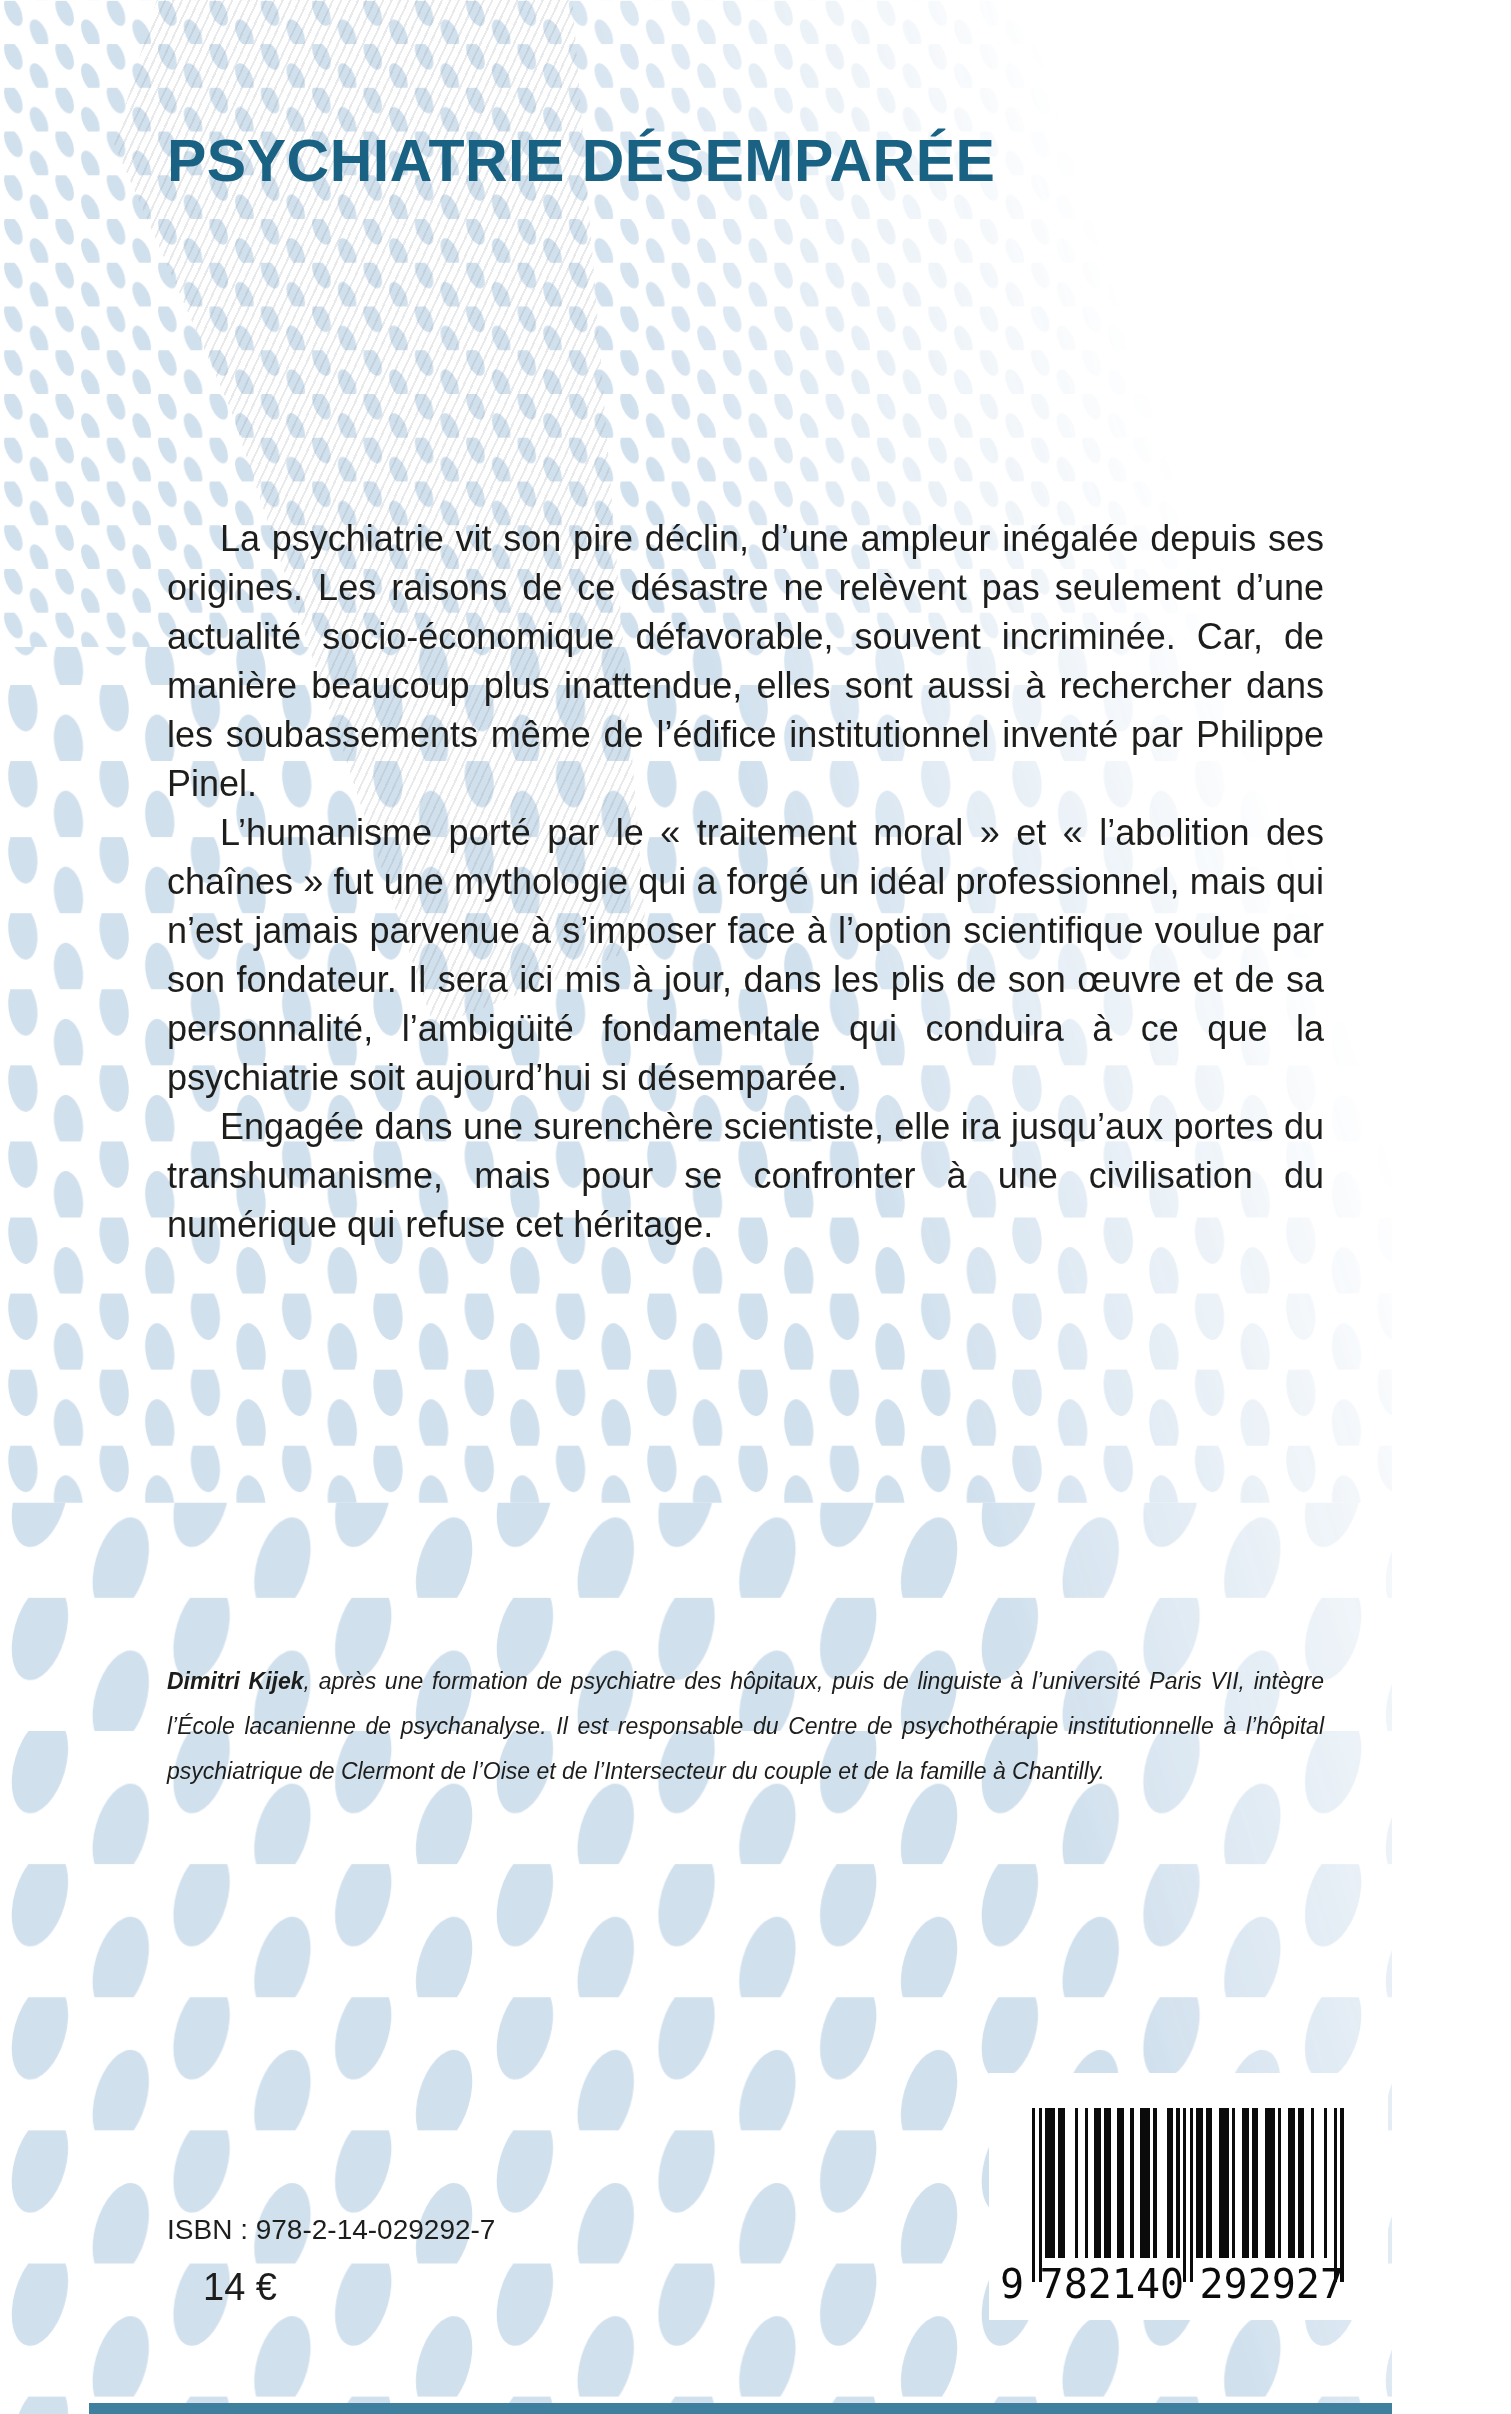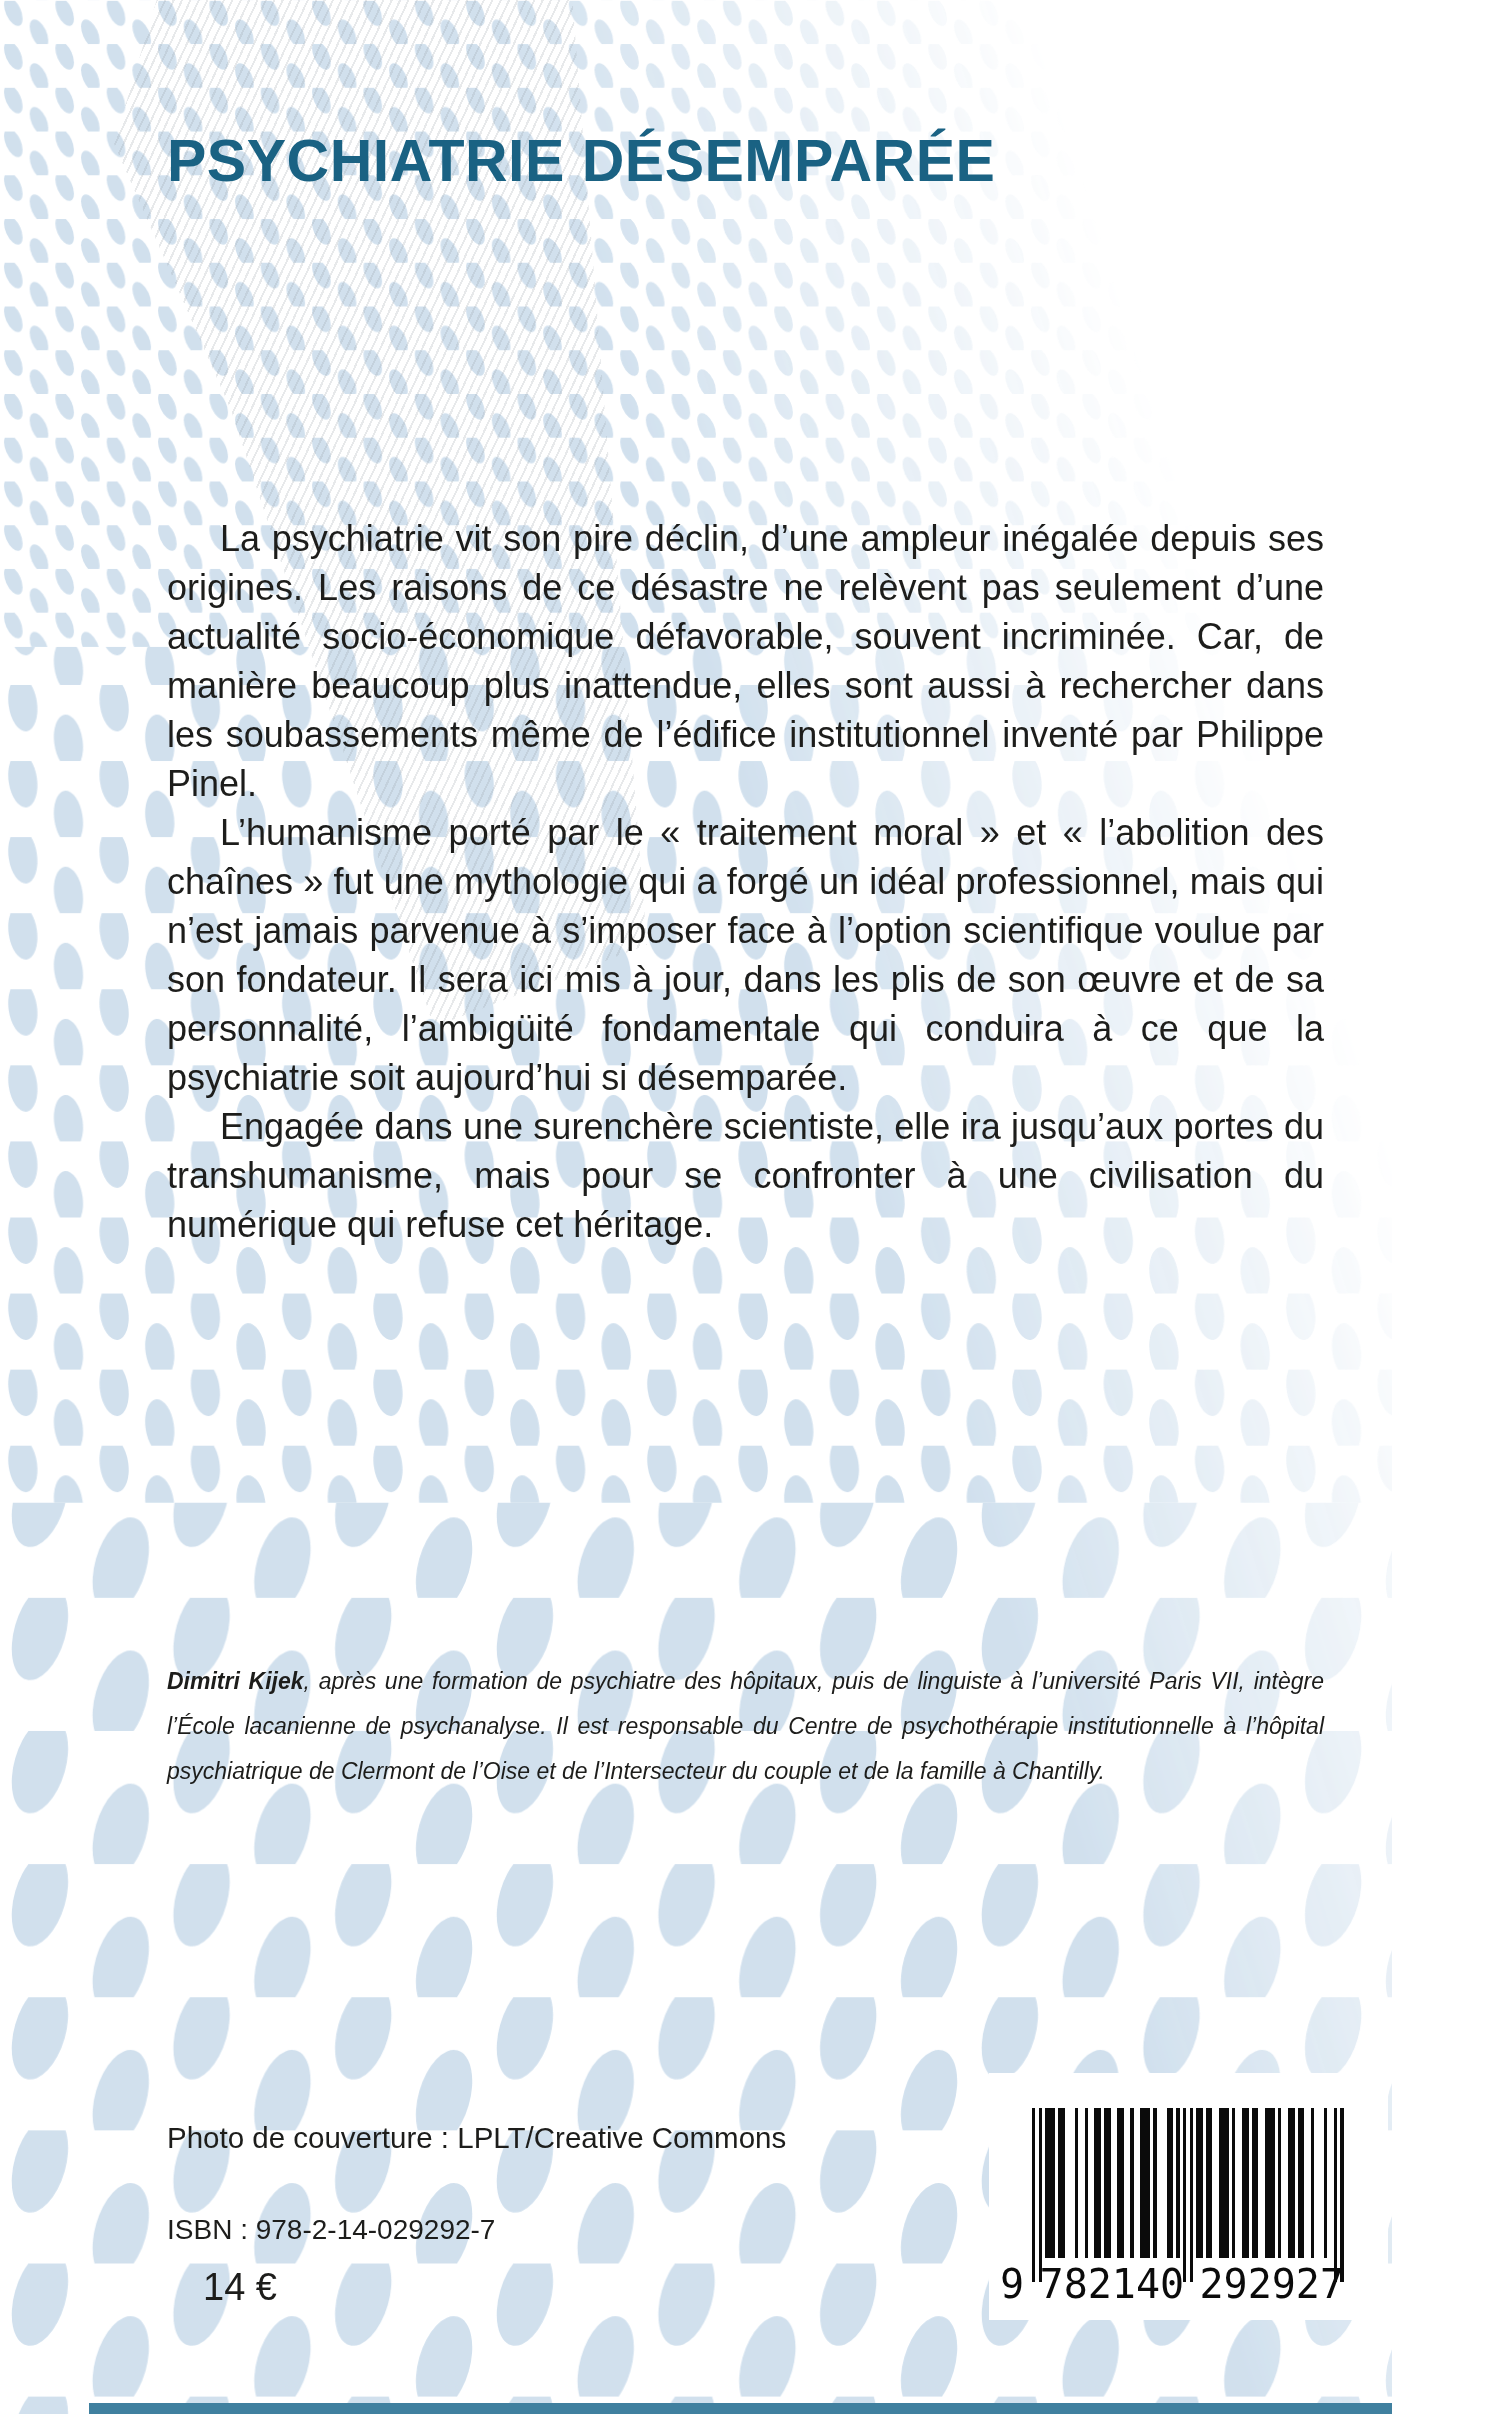--- a/index.html
+++ b/index.html
@@ -97,21 +97,20 @@
   <div class="title">PSYCHIATRIE DÉSEMPARÉE</div>
 
   <div class="synopsis">
     <p>La psychiatrie vit son pire déclin, d’une ampleur inégalée depuis ses origines. Les raisons de ce désastre ne relèvent pas seulement d’une actualité socio-économique défavorable, souvent incriminée. Car, de manière beaucoup plus inattendue, elles sont aussi à rechercher dans les soubassements même de l’édifice institutionnel inventé par Philippe Pinel.</p>
     <p>L’humanisme porté par le « traitement moral » et « l’abolition des chaînes » fut une mythologie qui a forgé un idéal professionnel, mais qui n’est jamais parvenue à s’imposer face à l’option scientifique voulue par son fondateur. Il sera ici mis à jour, dans les plis de son œuvre et de sa personnalité, l’ambigüité fondamentale qui conduira à ce que la psychiatrie soit aujourd’hui si désemparée.</p>
     <p>Engagée dans une surenchère scientiste, elle ira jusqu’aux portes du transhumanisme, mais pour se confronter à une civilisation du numérique qui refuse cet héritage.</p>
   </div>
 
   <div class="bio"><span class="author">Dimitri Kijek</span><span>, après une formation de psychiatre des hôpitaux, puis de linguiste à l’université Paris VII, intègre l’École lacanienne de psychanalyse. Il est responsable du Centre de psychothérapie institutionnelle à l’hôpital psychiatrique de Clermont de l’Oise et de l’Intersecteur du couple et de la famille à Chantilly.</span></div>
 
-  <div class="credit">Photo de couverture : LPLT/Creative Commons</div>
   <div class="isbn">ISBN : 978-2-14-029292-7</div>
   <div class="price">14 €</div>
 
   <div class="barcode-plate"></div>
   <div class="barcode">
     <div class="bars">
         <i class="on guard"></i>
         <i class=" guard"></i>
         <i class="on guard"></i>
         <i class=""></i>

